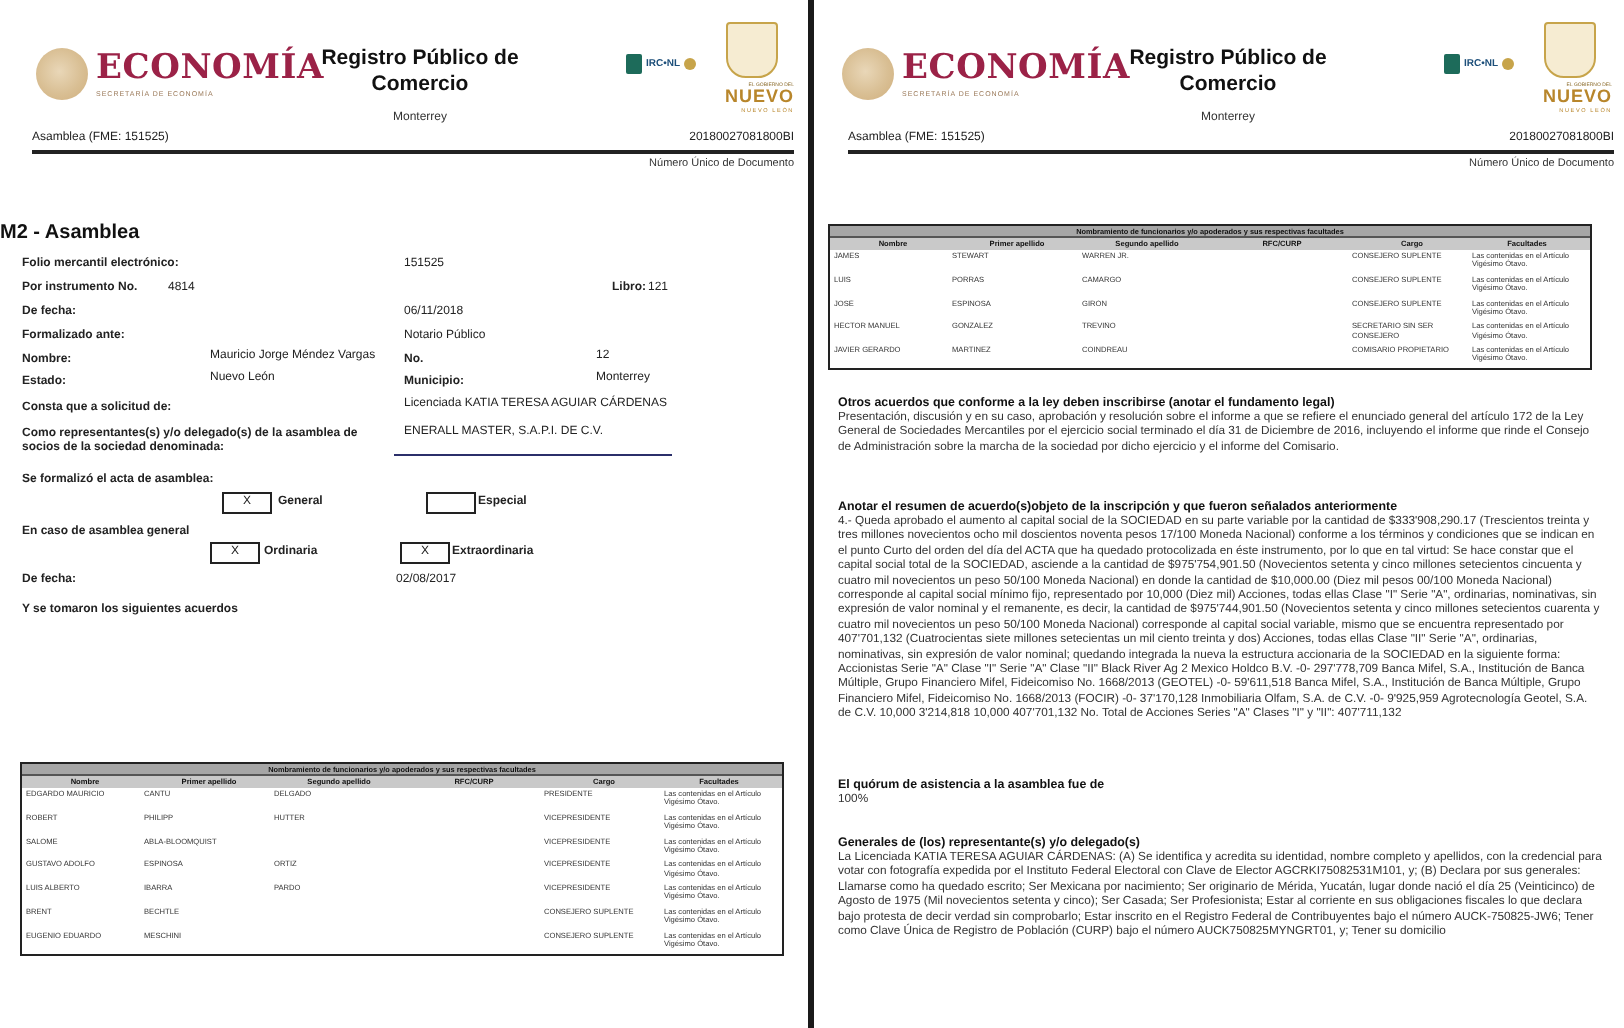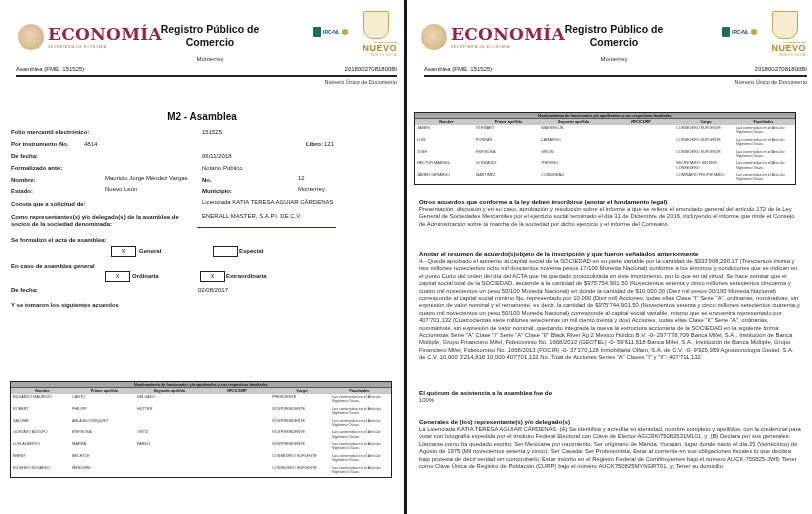--- a/index.html
+++ b/index.html
@@ -28,21 +28,21 @@
   .nl-crest { width: 26px; height: 28px; margin: 0 auto; border: 1.5px solid #c7a44a; border-radius: 2px 2px 10px 10px; background: #f6ecd2; }
   .nl-small { font-size: 2.5px; color: #8a6a2a; margin-top: 2px; }
   .nl-big { font-size: 9px; font-weight: bold; color: #b8862b; line-height: 9px; letter-spacing: 0.5px; }
   .nl-sub { font-size: 2.8px; color: #b8862b; letter-spacing: 0.8px; }
   .hdr-left { position: absolute; left: 11px; top: 66px; font-size: 6px; color: #222; }
   .hdr-right { position: absolute; right: 12px; top: 66px; font-size: 6px; color: #222; }
   .hdr-rule { position: absolute; left: 11px; right: 12px; top: 75px; height: 1.5px; background: #222; }
   .hdr-nud { position: absolute; right: 12px; top: 79px; font-size: 5.5px; color: #333; }
 
   
-  .m2-title { position: absolute; left: 0; top: 111px; width: 100%; text-align: center; font-weight: bold; font-size: 10px; color: #111; }
+  .m2-title { position: absolute; left: 0; top: 111px; width: 100%; font-weight: bold; font-size: 10px; color: #111; }
   .kv { position: absolute; font-size: 6px; line-height: 7px; color: #222; }
   .kv.b { font-weight: bold; }
   .underline { position: absolute; height: 1px; background: #2b2f6a; }
 
   .chk { position: absolute; height: 11px; width: 25px; border: 1px solid #222; font-size: 6px; text-align: center; line-height: 9px; }
 
   
   .ftable { position: absolute; border: 1px solid #222; background: #fff; }
   .ftable .cap { background: #a6a6a6; font-weight: bold; font-size: 3.7px; text-align: center; height: 6px; line-height: 6px; color: #111; border-bottom: 1px solid #555; }
   .ftable .cols { display: flex; background: #c9c9c9; font-weight: bold; font-size: 3.8px; height: 6px; line-height: 6px; color: #111; }

